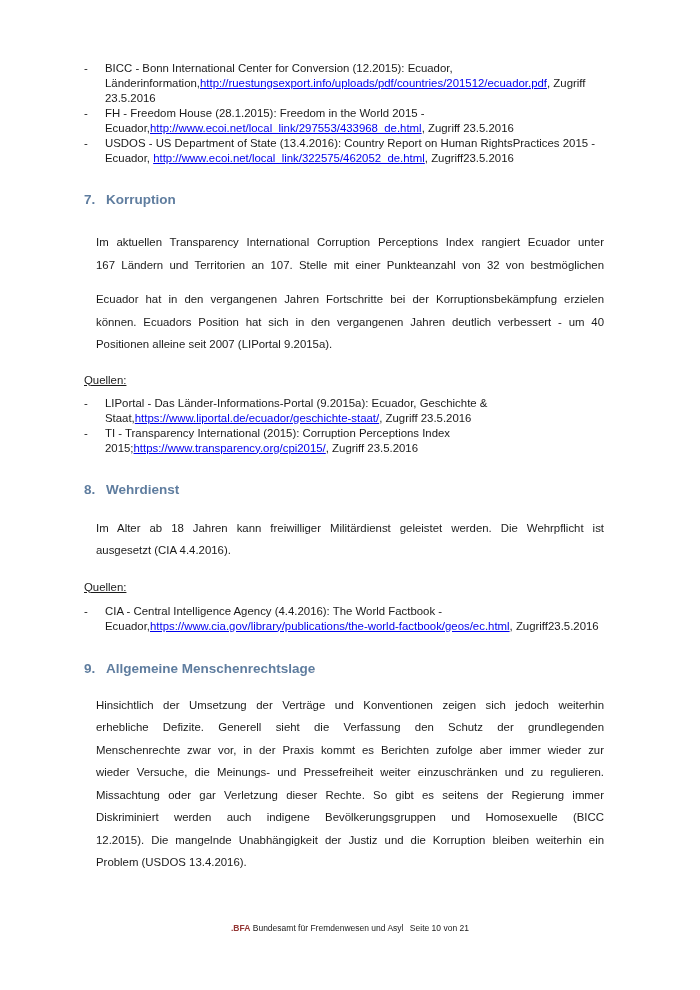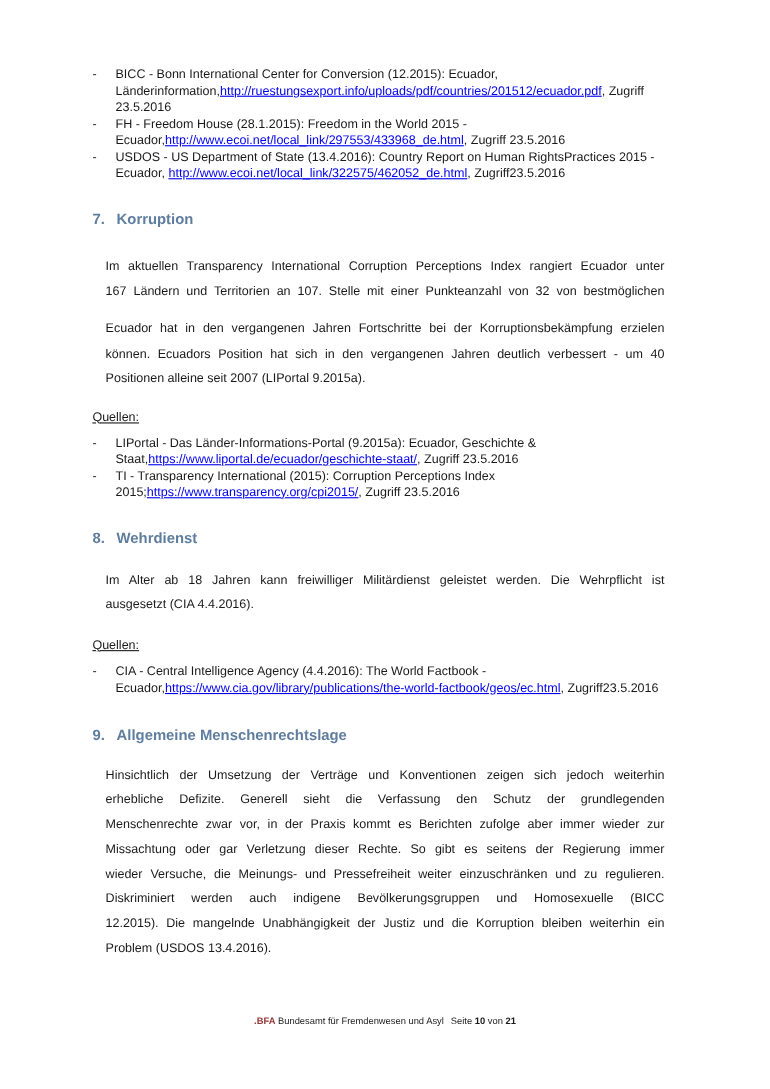--- a/index.html
+++ b/index.html
@@ -36,21 +36,21 @@
   .m-p9{margin-top:17px;}
   
   .quellen{line-height:15px;text-decoration:underline;}
   .m-q7{margin-top:17px;}
   .m-q8{margin-top:18px;}
   .m-sl7{margin-top:8px;}
   .m-sl8{margin-top:9px;}
   
   .footer{position:absolute;left:0;right:0;top:922px;text-align:center;font-size:8.5px;line-height:12px;color:#1a1a1a;}
   .bfa{color:#943634;font-weight:bold;}
-  .fbold{font-weight:bold;}
+  .fbold{font-weight:normal;}
   .fgap{display:inline-block;width:4px;}
 </style>
 </head>
 <body>
 
 <div class="page">
 
   <ul class="src-list">
     <li class="src-item">
       <span class="dash">-</span>
@@ -115,22 +115,22 @@
 
   <h2 class="heading m-h9">
     <span class="h-num">9.</span>
     <span class="h-title">Allgemeine Menschenrechtslage</span>
   </h2>
 
   <div class="para m-p9">
     <div class="pl jl">Hinsichtlich der Umsetzung der Verträge und Konventionen zeigen sich jedoch weiterhin</div>
     <div class="pl jl">erhebliche Defizite. Generell sieht die Verfassung den Schutz der grundlegenden</div>
     <div class="pl jl">Menschenrechte zwar vor, in der Praxis kommt es Berichten zufolge aber immer wieder zur</div>
+    <div class="pl jl">wieder Versuche, die Meinungs- und Pressefreiheit weiter einzuschränken und zu regulieren.</div>
     <div class="pl jl">Missachtung oder gar Verletzung dieser Rechte. So gibt es seitens der Regierung immer</div>
-    <div class="pl jl">wieder Versuche, die Meinungs- und Pressefreiheit weiter einzuschränken und zu regulieren.</div>
     <div class="pl jl">Diskriminiert werden auch indigene Bevölkerungsgruppen und Homosexuelle (BICC</div>
     <div class="pl jl">12.2015). Die mangelnde Unabhängigkeit der Justiz und die Korruption bleiben weiterhin ein</div>
     <div class="pl">Problem (USDOS 13.4.2016).</div>
   </div>
 
   <div class="footer"><span class="bfa">.BFA</span> <span>Bundesamt für Fremdenwesen und Asyl</span><span class="fgap"></span> <span>Seite</span> <span class="fbold">10</span> <span>von</span> <span class="fbold">21</span></div>
 
 </div>
 
 </body></html>

